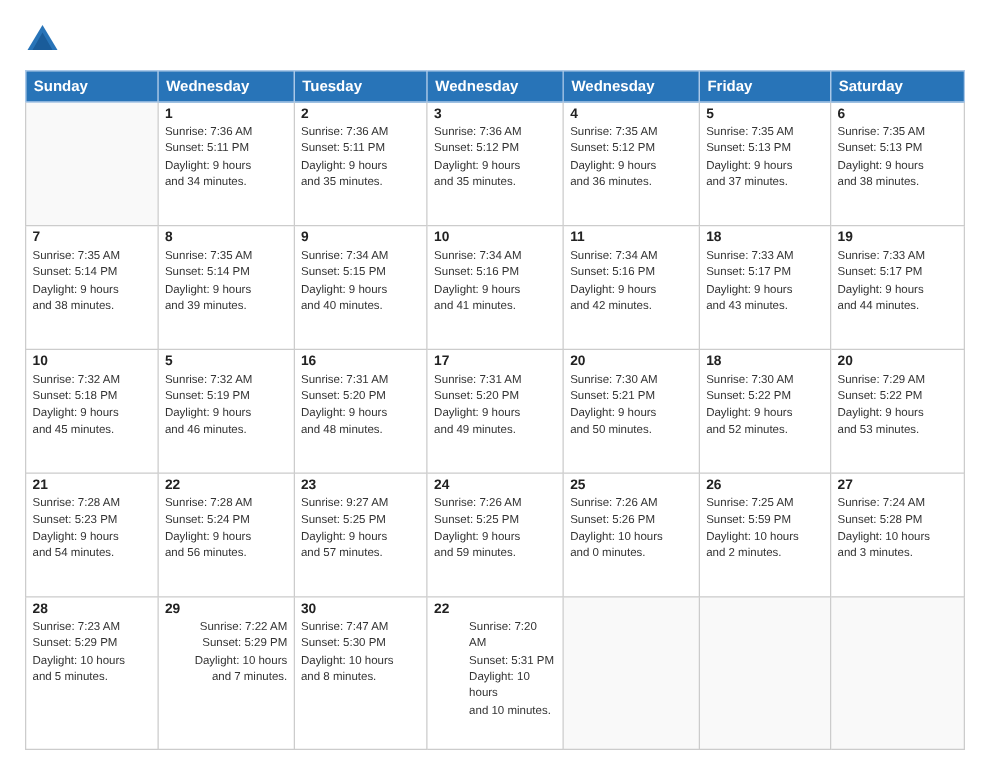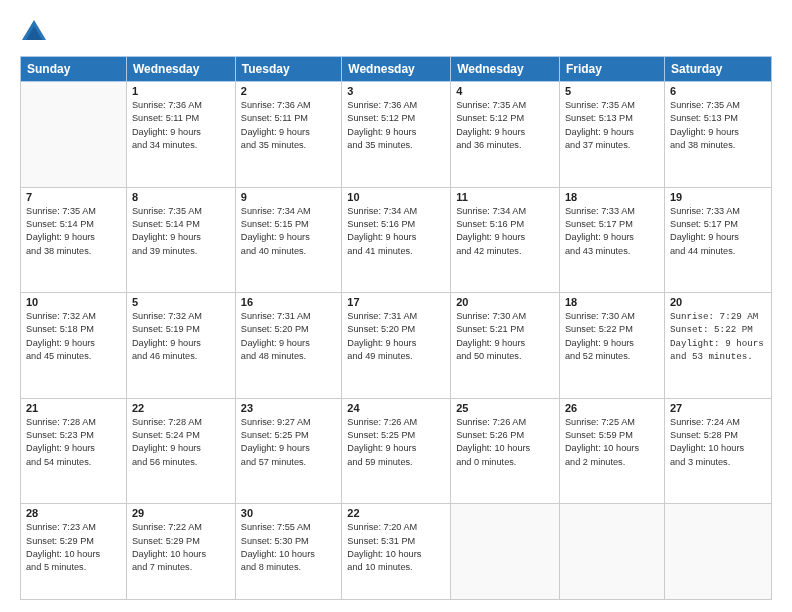--- a/index.html
+++ b/index.html
@@ -271,21 +271,21 @@
           </td>
           <td>
             <span class="day-num">18</span>
             <div class="cell-text" style="white-space: pre-line;">Sunrise: 7:30 AM
 Sunset: 5:22 PM
 Daylight: 9 hours
 and 52 minutes.</div>
           </td>
           <td>
             <span class="day-num">20</span>
-            <div class="cell-text" style="white-space: pre-line; font-family: Liberation Mono, monospace;">Sunrise: 7:29 AM
+            <div class="cell-text" style="white-space: pre-line;">Sunrise: 7:29 AM
 Sunset: 5:22 PM
 Daylight: 9 hours
 and 53 minutes.</div>
           </td>
         </tr>
         <tr>
           <td>
             <span class="day-num">21</span>
             <div class="cell-text" style="white-space: pre-line;">Sunrise: 7:28 AM
 Sunset: 5:23 PM
@@ -338,35 +338,35 @@
         <tr>
           <td>
             <span class="day-num">28</span>
             <div class="cell-text" style="white-space: pre-line;">Sunrise: 7:23 AM
 Sunset: 5:29 PM
 Daylight: 10 hours
 and 5 minutes.</div>
           </td>
           <td>
             <span class="day-num">29</span>
-            <div class="cell-text" style="white-space: pre-line;">Sunrise: 7:22 AM
+            <div class="cell-text" style="white-space: pre-line; text-align: right;">Sunrise: 7:22 AM
 Sunset: 5:29 PM
 Daylight: 10 hours
 and 7 minutes.</div>
           </td>
           <td>
             <span class="day-num">30</span>
-            <div class="cell-text" style="white-space: pre-line;">Sunrise: 7:55 AM
+            <div class="cell-text" style="white-space: pre-line;">Sunrise: 7:47 AM
 Sunset: 5:30 PM
 Daylight: 10 hours
 and 8 minutes.</div>
           </td>
           <td>
             <span class="day-num">22</span>
-            <div class="cell-text" style="white-space: pre-line;">Sunrise: 7:20 AM
+            <div class="cell-text" style="white-space: pre-line; margin-left: 28px;">Sunrise: 7:20 AM
 Sunset: 5:31 PM
 Daylight: 10 hours
 and 10 minutes.</div>
           </td>
           <td class="empty-cell"></td>
           <td class="empty-cell"></td>
           <td class="empty-cell"></td>
         </tr>
       </tbody>
   </table>

